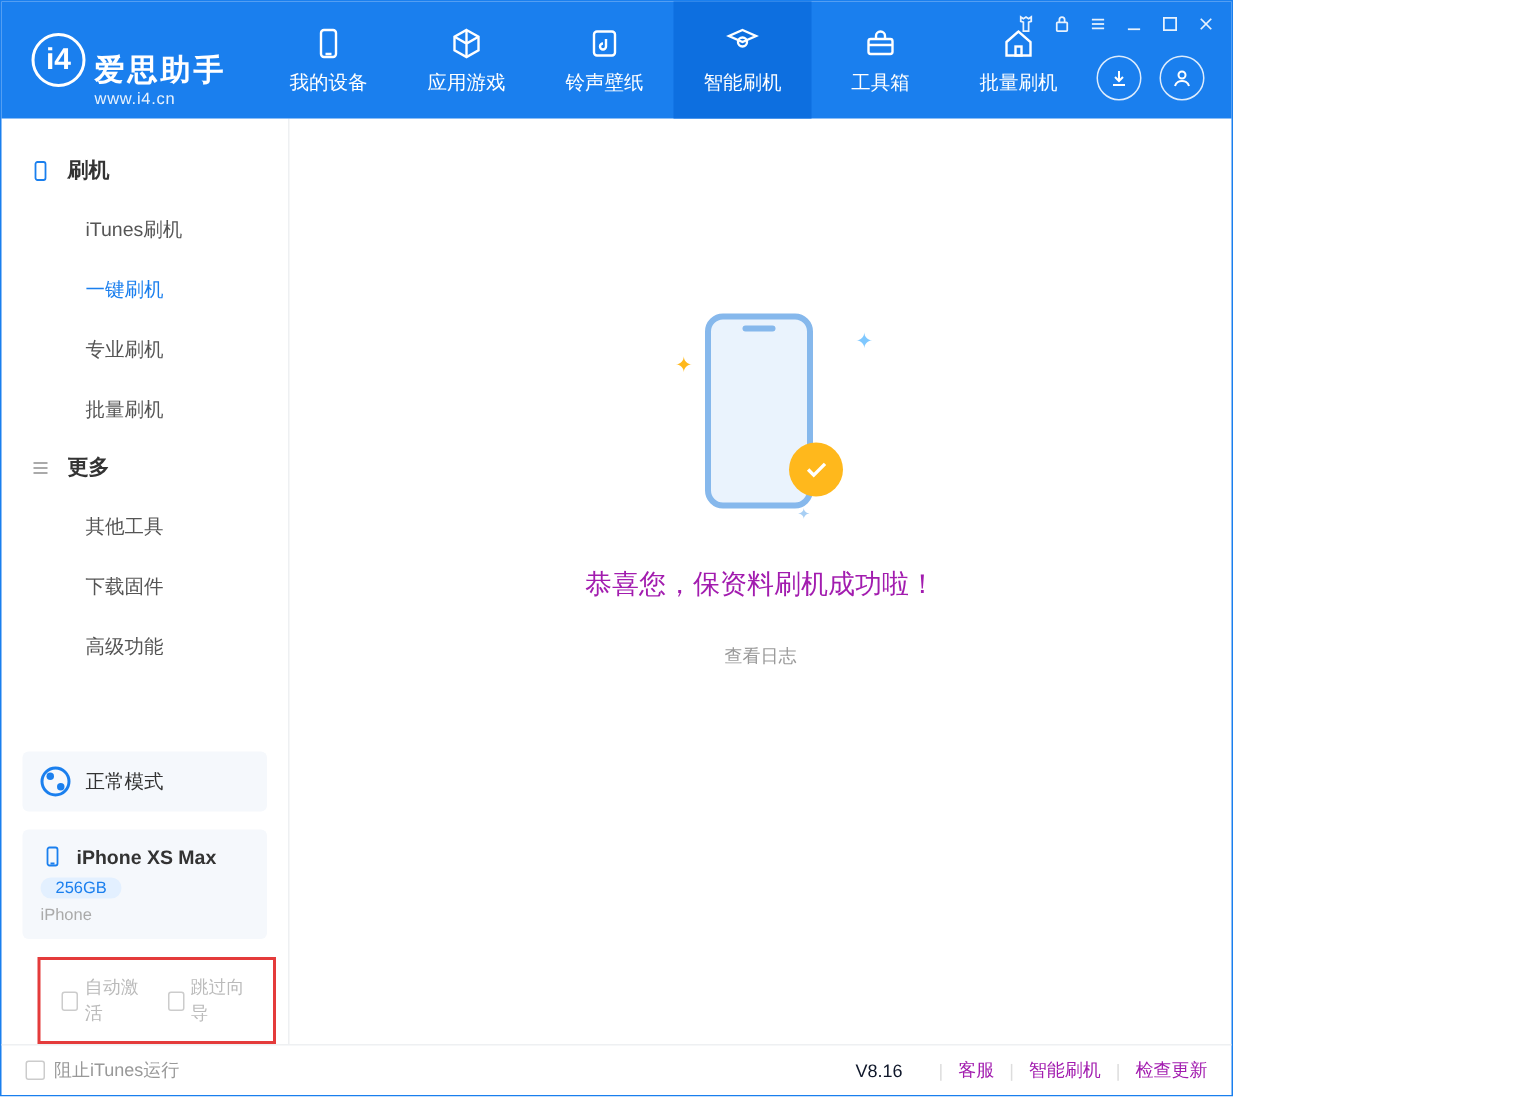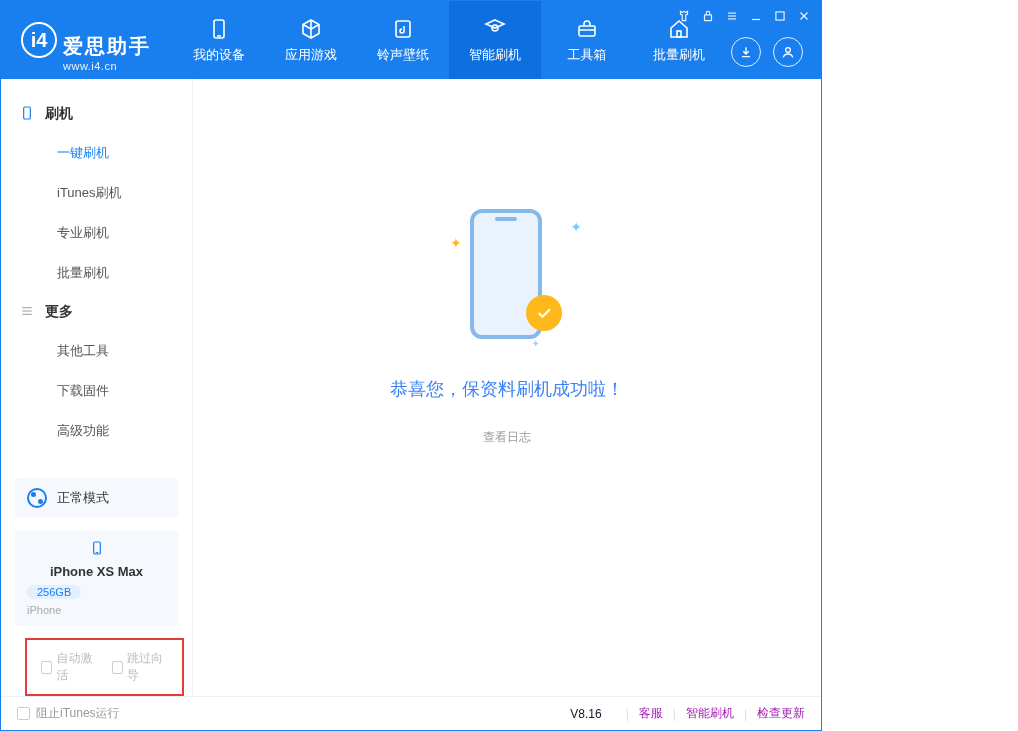--- a/index.html
+++ b/index.html
@@ -55,21 +55,21 @@
 }
 .circle-btn svg { width:16px; height:16px; stroke:#fff; fill:none; }
 
 .body { flex:1; display:flex; min-height:0; }
 .sidebar {
   width: 192px; border-right:1px solid #eef0f2;
   display:flex; flex-direction:column;
   padding-top:16px;
 }
 .side-sec {
-  display:flex; align-items:flex-start; gap:10px;
+  display:flex; align-items:center; gap:10px;
   padding: 10px 18px; font-size:14px; color:#333; font-weight:600;
 }
 .side-sec svg { width:16px; height:16px; }
 .side-item {
   padding: 11px 18px 11px 56px; font-size:13px; color:#555; cursor:pointer;
 }
 .side-item.active { color:#1a7fee; }
 .sidebar-spacer { flex:1; }
 .mode-box, .device-box {
   margin: 6px 14px; background:#f5f8fc; border-radius:4px;
@@ -79,21 +79,21 @@
 .mode-icon {
   width:20px; height:20px; border-radius:50%; border:2px solid #1a7fee;
   position:relative;
 }
 .mode-icon::before, .mode-icon::after {
   content:''; position:absolute; width:5px; height:5px; border-radius:50%;
   background:#1a7fee;
 }
 .mode-icon::before { top:2px; left:2px; }
 .mode-icon::after { bottom:2px; right:2px; }
-.device-box .dev-row { display:flex; align-items:center; gap:8px;flex-direction:column; }
+.device-box .dev-row { display:flex; align-items:center; gap:8px; }
 .device-box .dev-name { font-size:13px; font-weight:600; color:#333; }
 .dev-icon { width:16px; height:16px; }
 .dev-badge {
   display:inline-block; margin-top:6px; background:#e3f0ff; color:#1a7fee;
   border-radius:10px; padding:1px 10px; font-size:11px;
 }
 .dev-type { margin-top:4px; font-size:11px; color:#aaa; }
 .check-row {
   display:flex; gap:14px; padding:10px 14px;
   border:2px solid #e43b3b; margin:6px 8px 0 24px;
@@ -110,21 +110,21 @@
 .phone::before { content:''; position:absolute; top:4px; left:50%; transform:translateX(-50%); width:22px; height:4px; background:#86b8ec; border-radius:2px; }
 .badge-check {
   position:absolute; right:20px; bottom:18px; width:36px; height:36px;
   background:#ffb81c; border-radius:50%; display:flex; align-items:center; justify-content:center;
 }
 .badge-check svg { width:18px; height:18px; }
 .spark { position:absolute; font-size:14px; color:#ffb81c; }
 .spark.s1 { left:18px; top:36px; }
 .spark.s2 { right:0px; top:20px; color:#7fc8ff; }
 .spark.s3 { right:42px; bottom:0px; color:#a8cff4; font-size:10px; }
-.success-text { font-size:18px; color:#3b82f6; margin-bottom:28px; }
+.success-text { font-size:18px; color:#a21caf; margin-bottom:28px; }
 .ok-btn {
   border:1px solid #d8dde3; background:#fff; padding:8px 40px;
   font-size:14px; color:#555; border-radius:3px; cursor:pointer;
   margin-bottom:18px;
 }
 .view-log { font-size:12px; color:#999; cursor:pointer;text-align:right; }
 
 .footer {
   height:34px; border-top:1px solid #eef0f2;
   display:flex; align-items:center; padding:0 16px;
@@ -247,22 +247,22 @@
   </div>
 
   <div class="body">
     <div class="sidebar">
       <div class="side-sec">
         <svg viewBox="0 0 24 24" fill="none" stroke="#1a7fee" stroke-width="1.8">
             <rect x="7" y="3" width="10" height="18" rx="2"></rect>
           </svg>
         <span>刷机</span>
       </div>
+      <div class="side-item">iTunes刷机</div>
       <div class="side-item active">一键刷机</div>
-      <div class="side-item">iTunes刷机</div>
       <div class="side-item">专业刷机</div>
       <div class="side-item">批量刷机</div>
 
       <div class="side-sec">
         <svg viewBox="0 0 24 24" fill="none" stroke="#aaa" stroke-width="1.8">
             <line x1="5" y1="7" x2="19" y2="7"></line>
             <line x1="5" y1="12" x2="19" y2="12"></line>
             <line x1="5" y1="17" x2="19" y2="17"></line>
           </svg>
         <span>更多</span>

